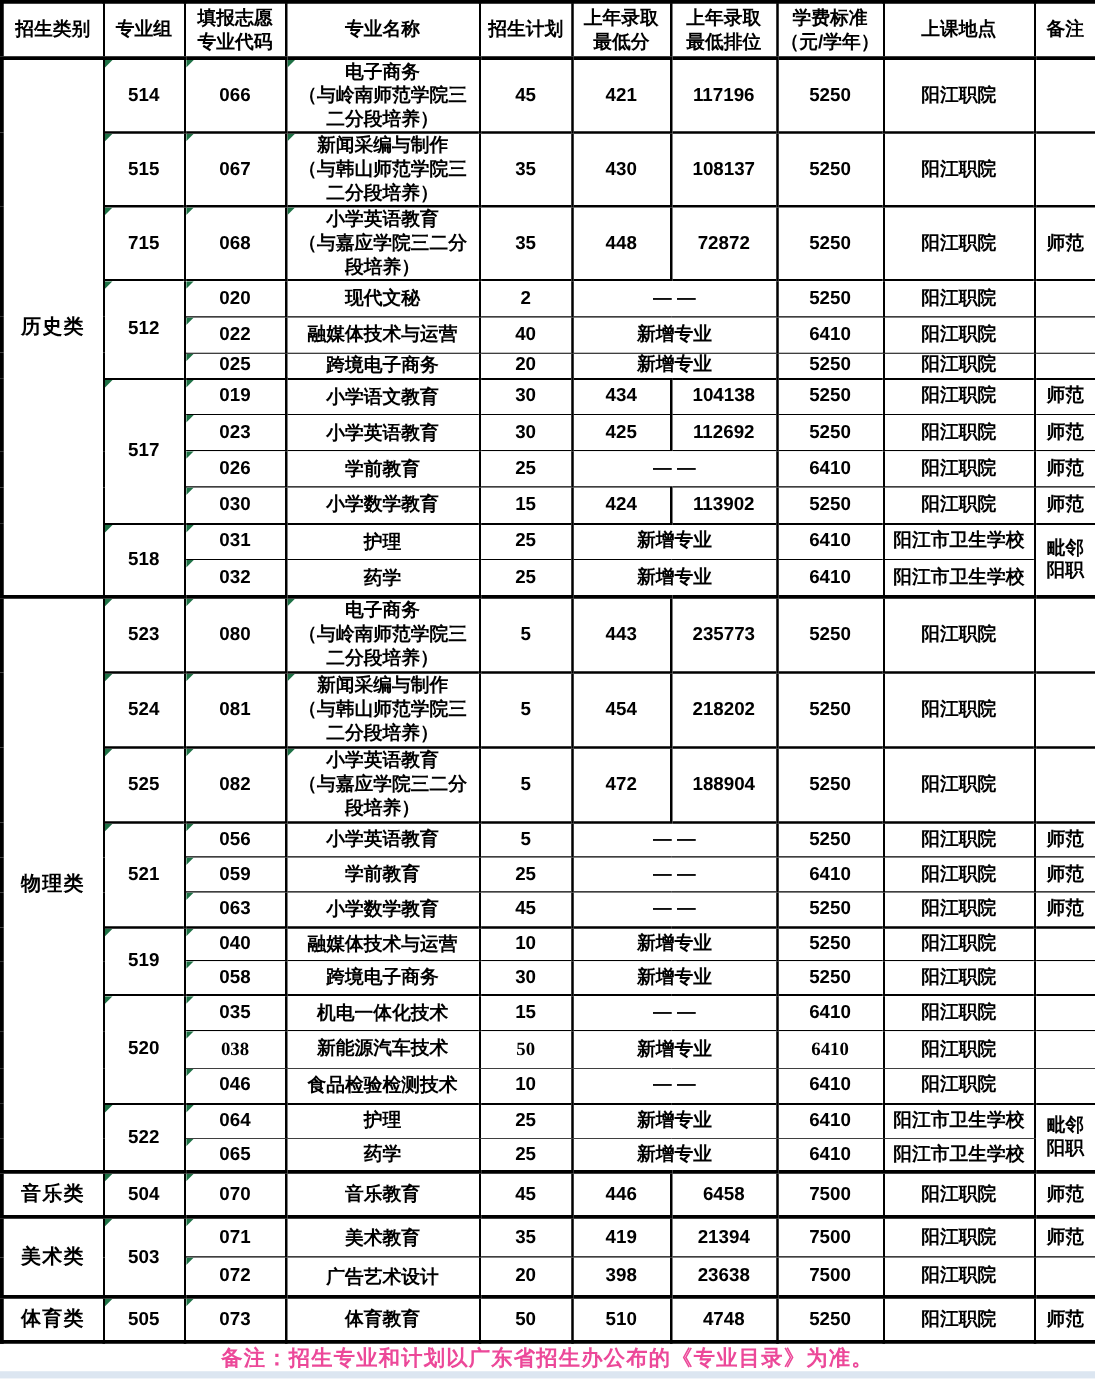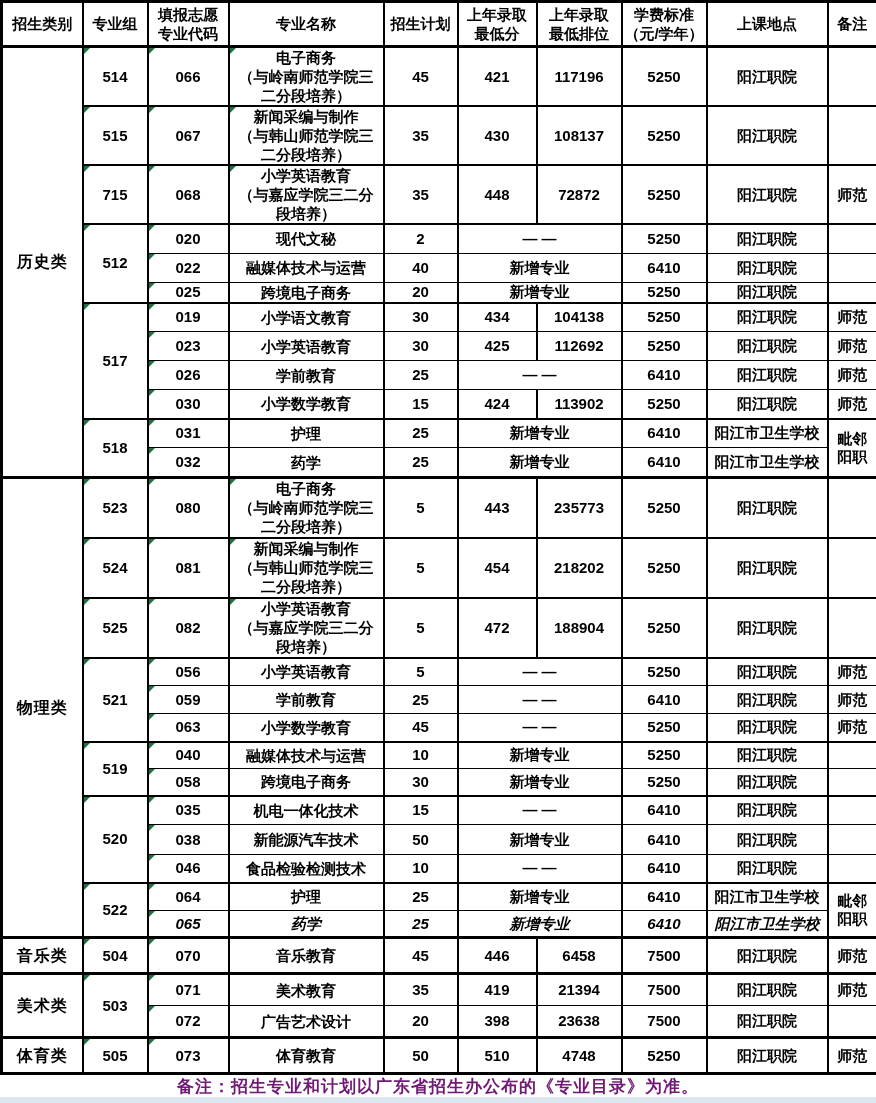--- a/index.html
+++ b/index.html
@@ -318,21 +318,21 @@
         <tr class="grp" style="height: 29px;">
           <td rowspan="3" class="col-grp"><span class="tri" style="border-top-color: rgb(30, 113, 69);"></span><span>520</span></td>
           <td class="col-code"><span class="tri" style="border-top-color: rgb(30, 113, 69);"></span><span>035</span></td>
           <td class="col-major"><span>机电一体化技术</span></td>
           <td class="col-plan"><span>15</span></td>
           <td colspan="2" class="col-sr"><span>— —</span></td>
           <td class="col-fee"><span>6410</span></td>
           <td class="col-loc"><span>阳江职院</span></td>
           <td class="col-rem"><span></span></td>
         </tr>
-        <tr class="sub" style="height: 30px;">
+        <tr class="sub" style="height: 30px; font-family: Liberation Serif, serif;">
           <td class="col-code"><span class="tri" style="border-top-color: rgb(30, 113, 69);"></span><span>038</span></td>
           <td class="col-major"><span>新能源汽车技术</span></td>
           <td class="col-plan"><span>50</span></td>
           <td colspan="2" class="col-sr"><span>新增专业</span></td>
           <td class="col-fee"><span>6410</span></td>
           <td class="col-loc"><span>阳江职院</span></td>
           <td class="col-rem"><span></span></td>
         </tr>
         <tr class="sub" style="height: 28px;">
           <td class="col-code"><span class="tri" style="border-top-color: rgb(30, 113, 69);"></span><span>046</span></td>
@@ -349,21 +349,21 @@
           <td class="col-major"><span>护理</span></td>
           <td class="col-plan"><span>25</span></td>
           <td colspan="2" class="col-sr"><span>新增专业</span></td>
           <td class="col-fee"><span>6410</span></td>
           <td class="col-loc"><span>阳江市卫生学校</span></td>
           <td rowspan="2" class="col-rem">
             <div>毗邻</div>
             <div>阳职</div>
           </td>
         </tr>
-        <tr class="sub" style="height: 27px; font-style: italic;">
+        <tr class="sub" style="height: 27px;">
           <td class="col-code"><span class="tri" style="border-top-color: rgb(30, 113, 69);"></span><span>065</span></td>
           <td class="col-major"><span>药学</span></td>
           <td class="col-plan"><span>25</span></td>
           <td colspan="2" class="col-sr"><span>新增专业</span></td>
           <td class="col-fee"><span>6410</span></td>
           <td class="col-loc"><span>阳江市卫生学校</span></td>
         </tr>
         <tr class="sect" style="height: 36px;">
           <td class="col-cat"><span>音乐类</span></td>
           <td class="col-grp"><span class="tri" style="border-top-color: rgb(30, 113, 69);"></span><span>504</span></td>
@@ -406,18 +406,18 @@
           <td class="col-plan"><span>50</span></td>
           <td class="col-score"><span>510</span></td>
           <td class="col-rank"><span>4748</span></td>
           <td class="col-fee"><span>5250</span></td>
           <td class="col-loc"><span>阳江职院</span></td>
           <td class="col-rem"><span>师范</span></td>
         </tr>
       </tbody>
   </table>
 
-  <div class="footer-note" style="color: #701a75;">
+  <div class="footer-note" style="color: #ec4899;">
     <span>备注：招生专业和计划以广东省招生办公布的《专业目录》为准。</span>
   </div>
 
   <div class="edge-strip" style="background: rgb(220, 230, 241);"></div>
 </div>
 
 </body></html>

